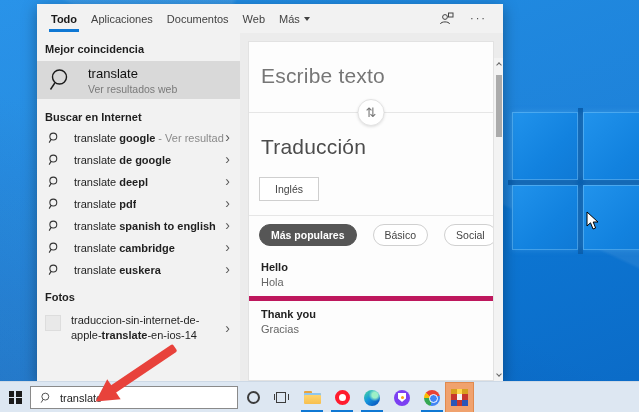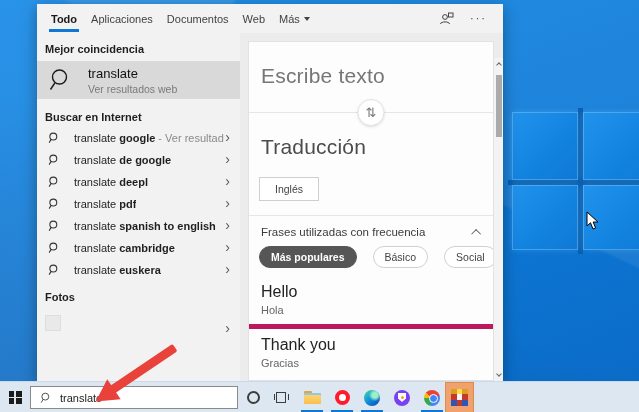--- a/index.html
+++ b/index.html
@@ -71,21 +71,21 @@
     font-size:13px; color:#777; }
   .lang-chip { margin:0 0 14px 10px; padding:5px 15px; }
   .phrases-header { display:flex; align-items:center; justify-content:space-between; margin:10px 12px 2px 12px; }
   .phrases-title { font-size:11.5px; color:#3b3b3b; }
   .caret-up { width:7px; height:7px; border-left:1.5px solid #666; border-top:1.5px solid #666; transform:rotate(45deg) translateY(2px); }
   .pills { display:flex; gap:16px; margin:8px 0 8px 10px; white-space:nowrap; overflow:hidden; }
   .pill { font-size:10.5px; color:#444; background:#fff; border:1px solid #d0d0d0; border-radius:11px; padding:4px 11px; flex:0 0 auto; }
   .pill.active { background:#565656; border-color:#565656; color:#fff; font-weight:bold; }
   .phrase-row { padding:7px 12px 8px 12px; }
   .phrase-row + .phrase-row { border-top:5px solid #be185d; }
-  .phrase-src { font-size:16px; font-weight:normal; color:#222; }
+  .phrase-src { font-size:11px; font-weight:bold; color:#222; }
   .phrase-dst { font-size:11px; color:#666; margin-top:3px; }
 
   .open-btn { position:absolute; left:255px; top:351px; height:23px; background:#174f87; color:#fff;
     display:inline-flex; align-items:center; gap:7px; padding:0 12px; font-size:11px; box-shadow:0 2px 5px rgba(0,0,0,0.3); z-index:20; }
   .bing-b { font-size:13px; font-weight:bold; font-style:italic; color:#fff; line-height:1; }
 
   
   .vscroll { position:absolute; right:0; top:25px; bottom:0; width:9px; background:#f3f3f3; z-index:15; }
   .vthumb { position:absolute; left:1.5px; width:6px; top:17px; height:62px; background:#ababab; }
   .scroll-caret { position:absolute; left:1.5px; width:6px; height:10px; display:flex; align-items:center; justify-content:center; }
@@ -263,39 +263,36 @@
               <circle cx="11.5" cy="10" r="7.5" fill="none" stroke="#333" stroke-width="2.3"></circle>
               <line x1="6.8" y1="16" x2="2.5" y2="23" stroke="#333" stroke-width="2.3"></line>
             </svg>
           <span class="stext"><span>translate </span><b>euskera</b></span>
           <span class="chev">›</span>
         </div>
 
         <div class="sec-header" style="margin-top:6px;">Fotos</div>
         <div class="photo-item">
           <span class="thumb"></span>
+          <span class="photo-text"><span>traduccion-sin-internet-de-apple-</span><b>translate</b><span>-en-ios-14</span></span>
           <span class="chev">›</span>
         </div>
       </div>
 
       <div class="right-col">
         <div class="card">
           <div class="big-text src-text">Escribe texto</div>
           <div class="divider">
             <div class="swap-circle">
                 <span>⇅</span>
               </div>
           </div>
           <div class="big-text dst-text">Traducción</div>
           <div><span class="chip lang-chip">Inglés</span></div>
           <div class="divider"></div>
-          <div class="phrases-header">
-            <span class="phrases-title">Frases utilizadas con frecuencia</span>
-            <span class="caret-up"></span>
-          </div>
           <div class="pills">
             <span class="pill active">Más populares</span>
             <span class="pill">Básico</span>
             <span class="pill">Social</span>
             <span class="pill">Viaje</span>
 
           </div>
           <div class="phrase-row">
             <div class="phrase-src">Hello</div>
             <div class="phrase-dst">Hola</div>

